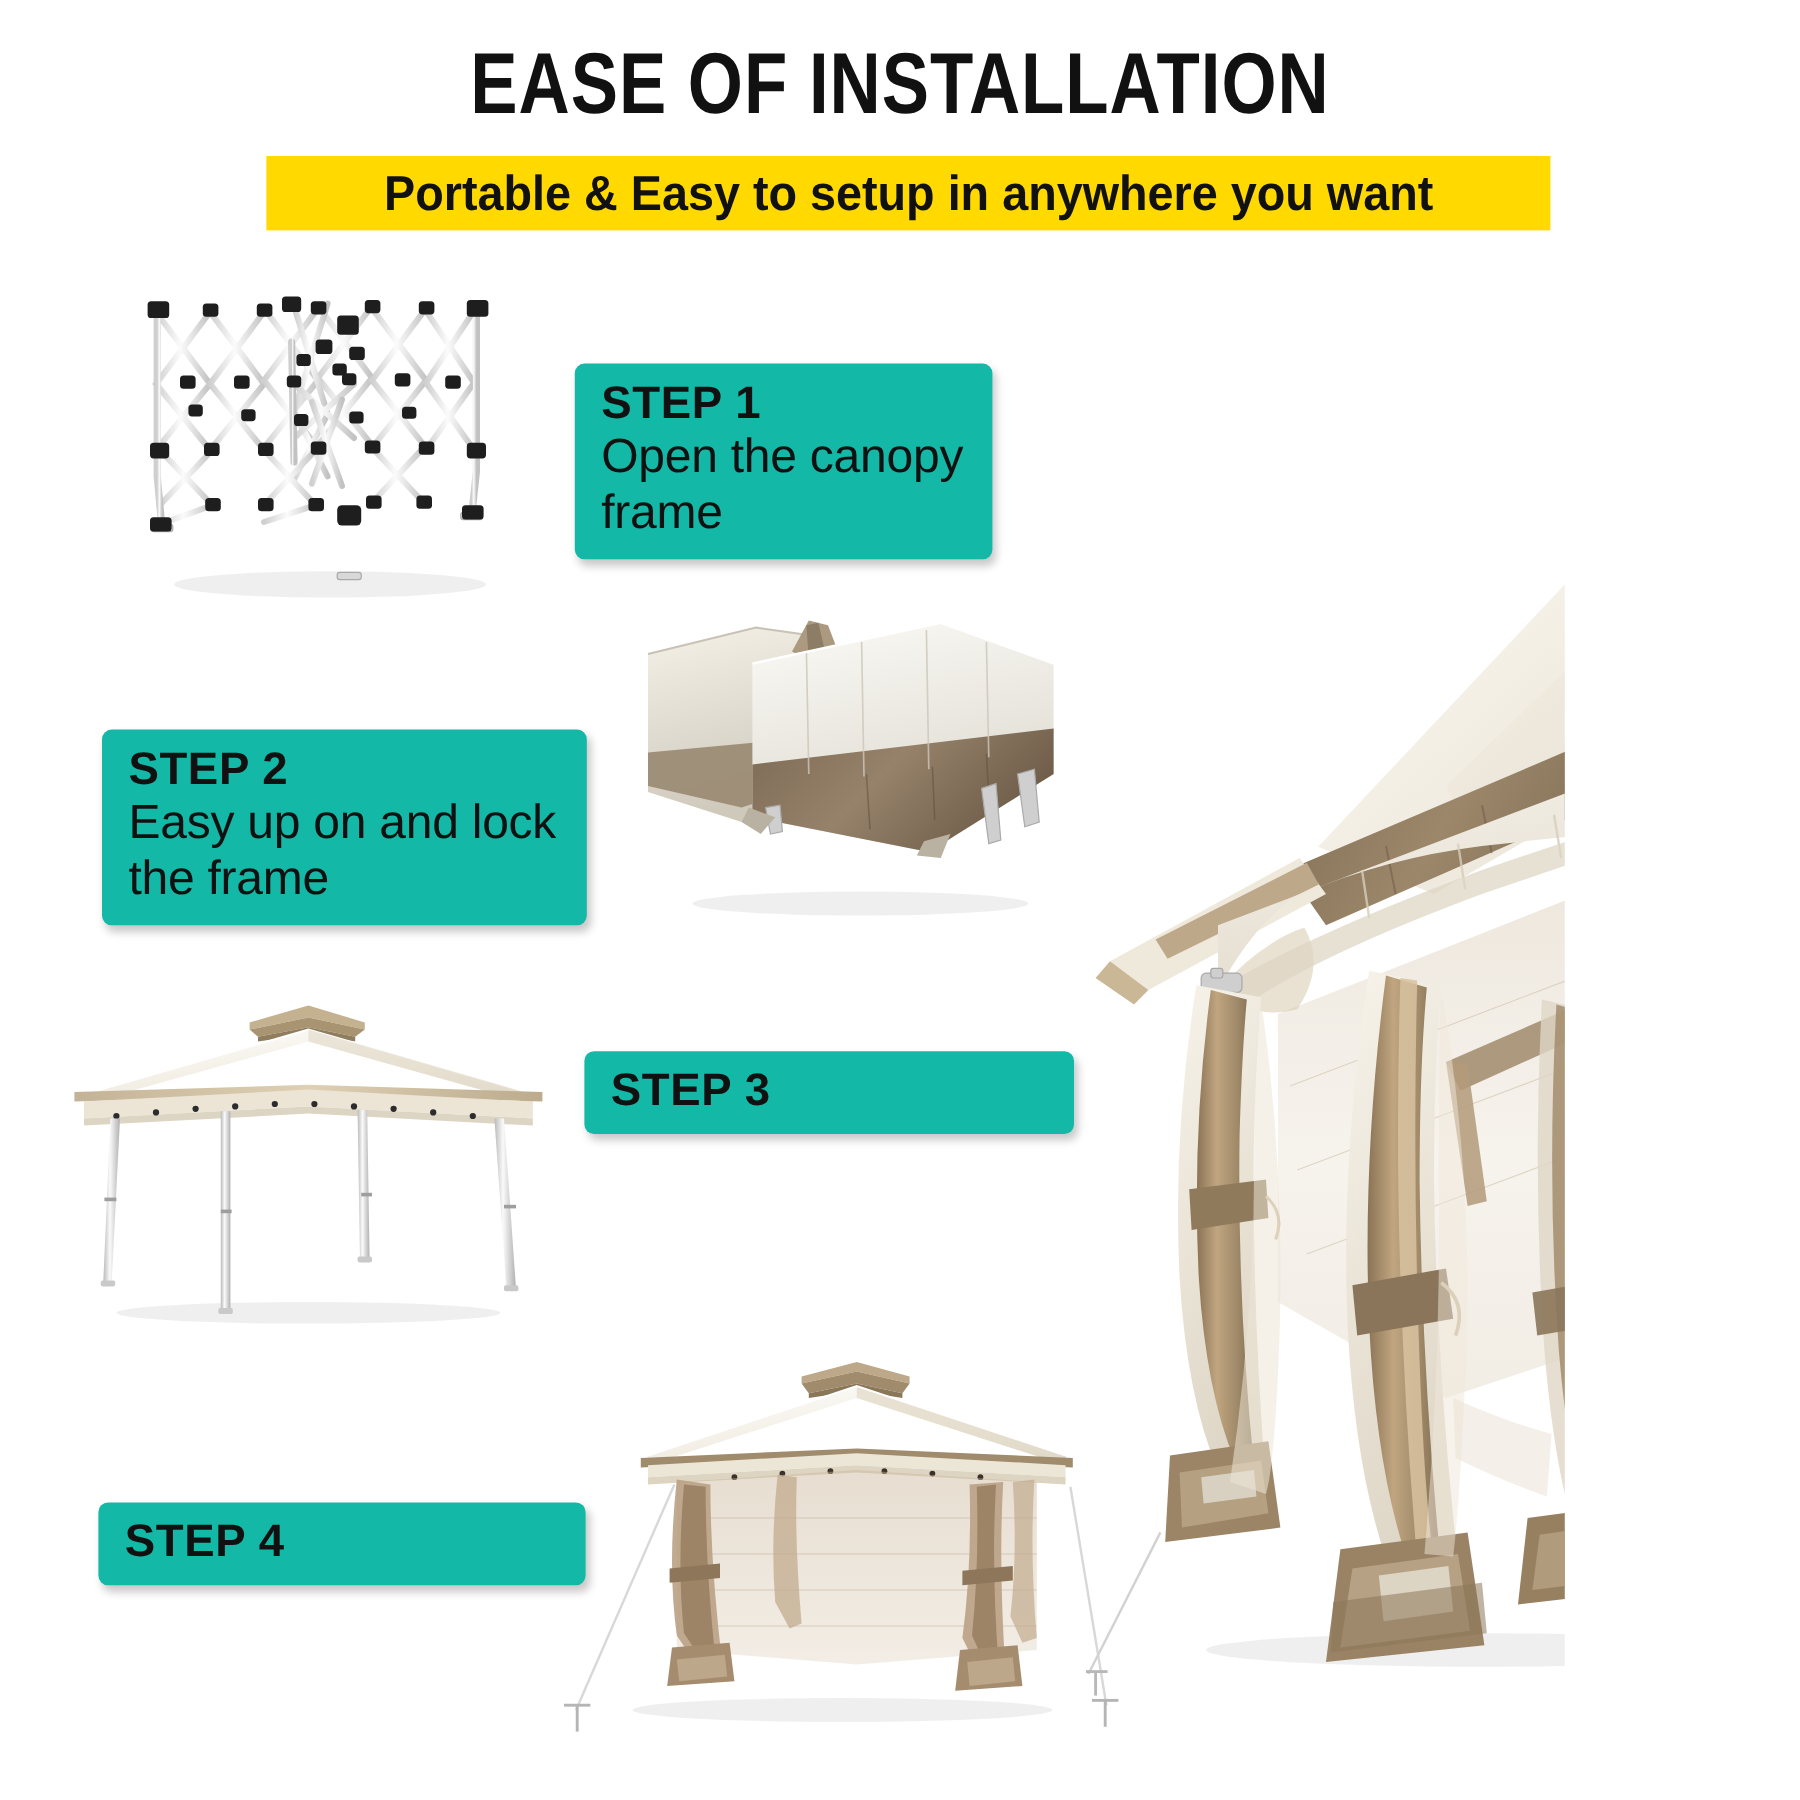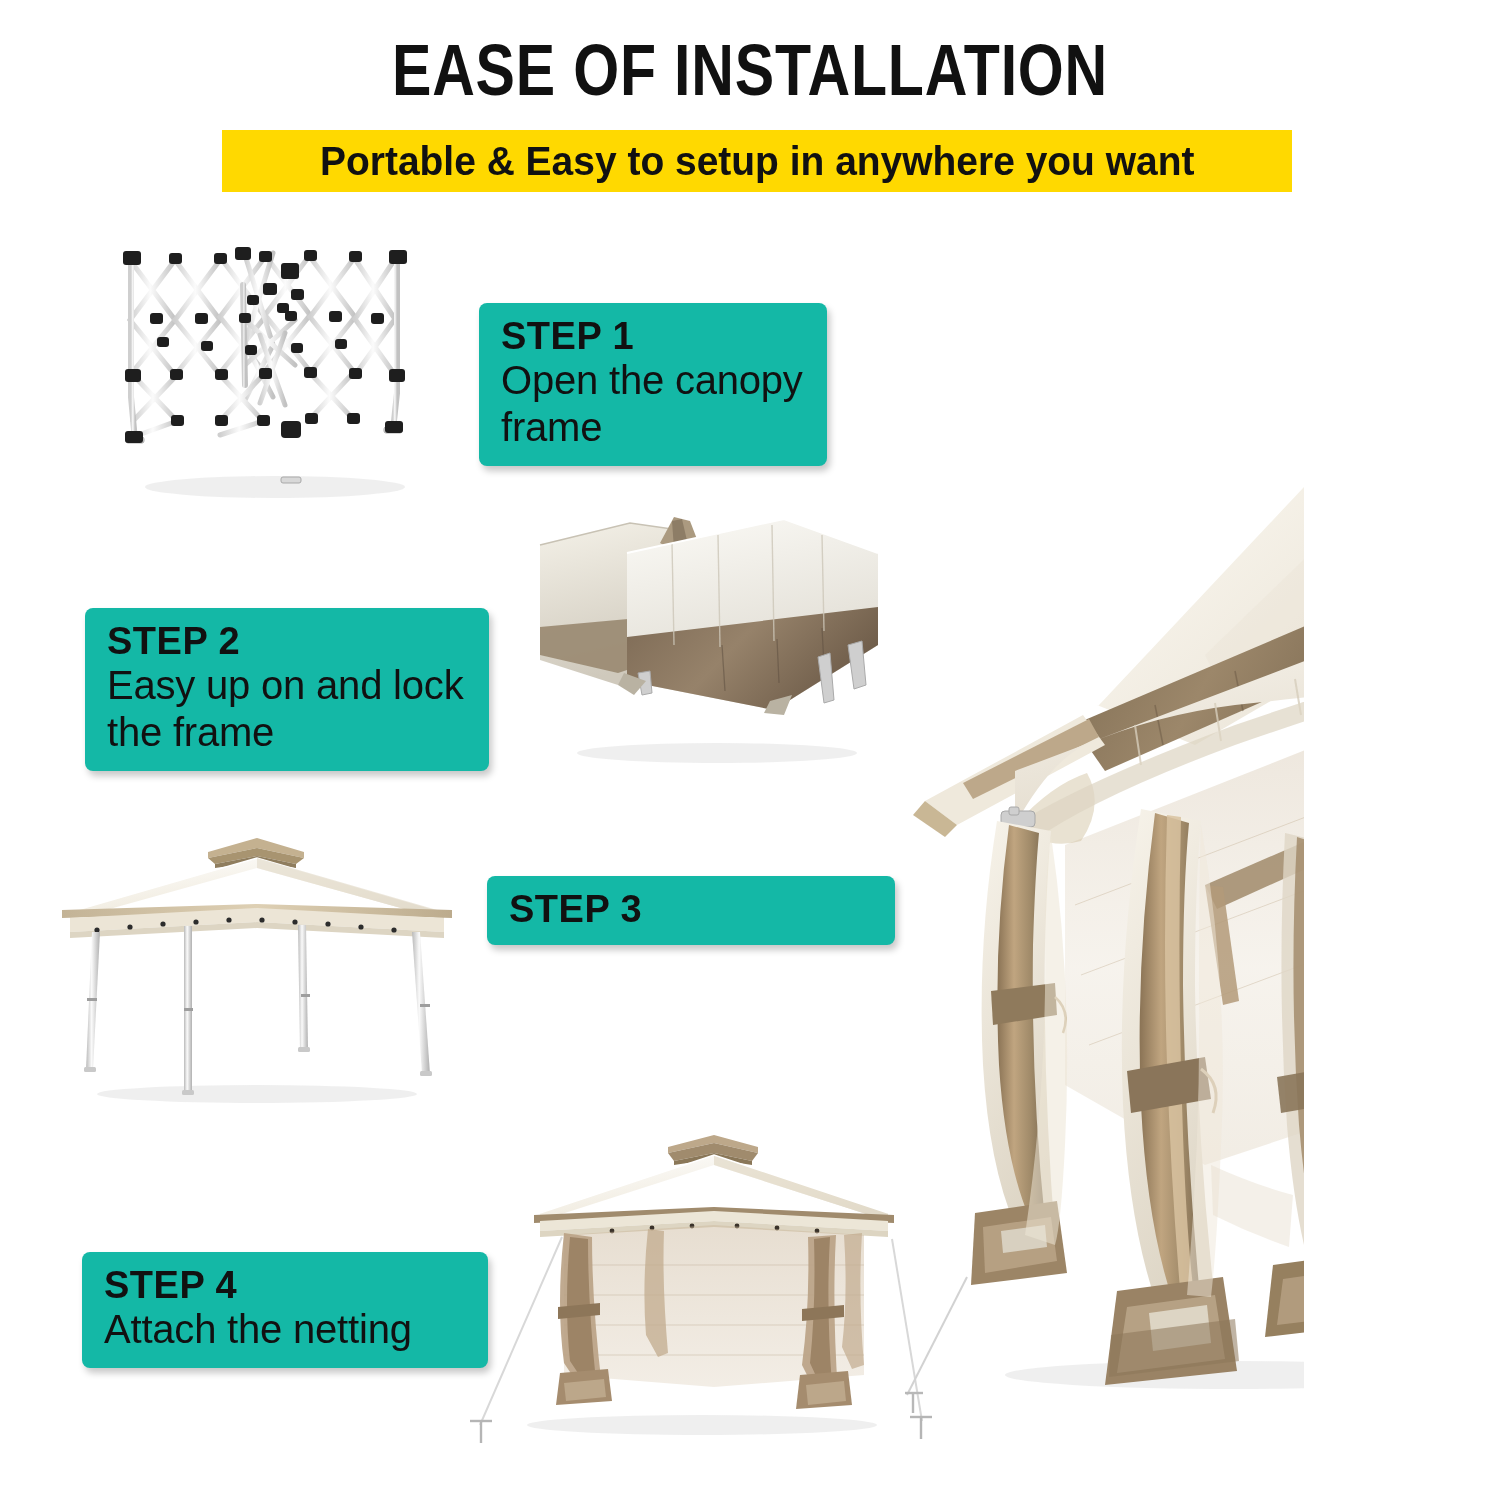--- a/index.html
+++ b/index.html
@@ -430,21 +430,20 @@
         <path d="M18,296 L40,296"></path>
           <path d="M29,296 L29,318"></path>
         <path d="M458,292 L480,292"></path>
           <path d="M469,292 L469,314"></path>
       </g>
     </svg>
   </div>
 
   <div class="step-box align-right" id="step-box-4">
     <div class="step-title">STEP 4</div>
-    <div class="step-desc">Attach the netting</div>
   </div>
 
   <div class="illus" id="illus-hero">
     <svg viewBox="0 0 600 1240">
       <defs>
         <linearGradient id="heroRoof" x1="0.05" y1="0" x2="0.85" y2="1">
           <stop offset="0%" stop-color="#ffffff"></stop>
           <stop offset="45%" stop-color="#f6f2e9"></stop>
           <stop offset="100%" stop-color="#e6dfd1"></stop>
         </linearGradient>

